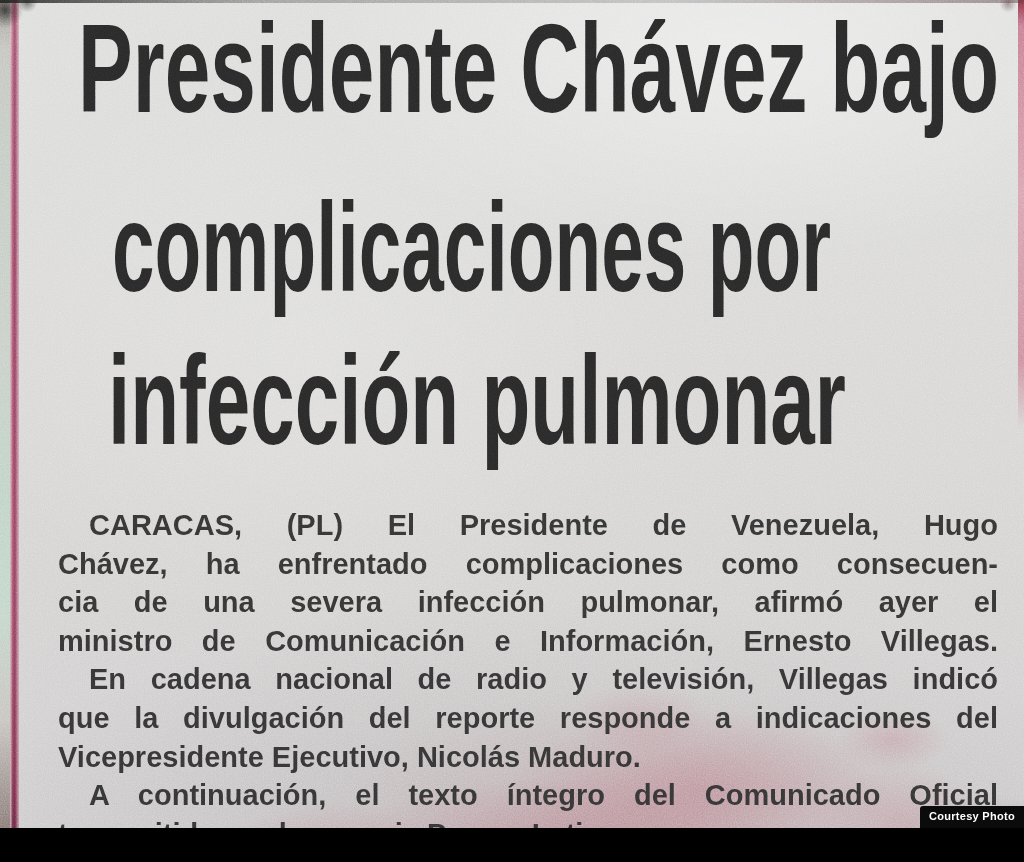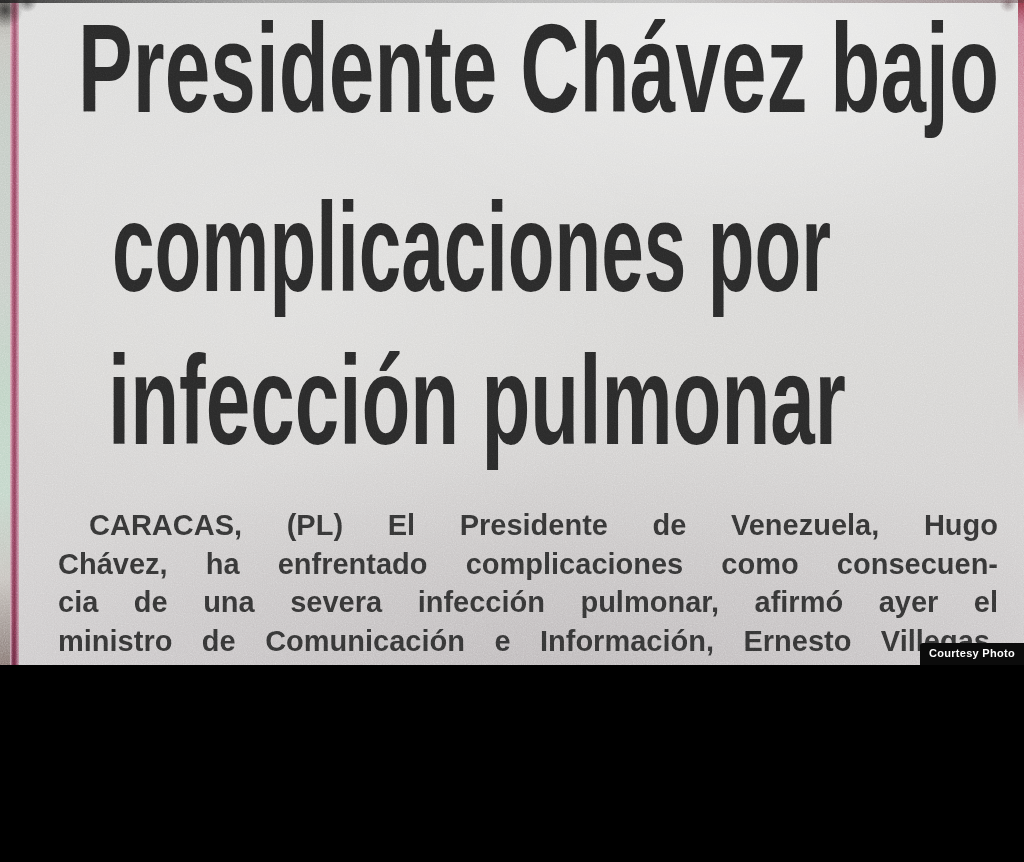--- a/index.html
+++ b/index.html
@@ -1,17 +1,17 @@
 <!DOCTYPE html>
 <html><head>
 <meta charset="utf-8">
 <style>
   html,body{margin:0;padding:0;background:#000;}
   .page{
-    position:relative;width:1024px;height:665px;overflow:hidden;
+    position:relative;width:1024px;height:828px;overflow:hidden;
     background-color:#d4d4d2;
     background-image:
       radial-gradient(ellipse 620px 300px at 72% 6%, rgba(255,255,255,0.40), transparent 70%),
       radial-gradient(ellipse 500px 420px at 30% 42%, rgba(255,255,255,0.16), transparent 70%),
       radial-gradient(ellipse 760px 320px at 55% 102%, rgba(118,108,110,0.20), transparent 78%),
       linear-gradient(to bottom,#dddddc,#d6d5d3 55%,#cecbcc);
     font-family:"Liberation Sans",sans-serif;
   }
   
   .stains{

